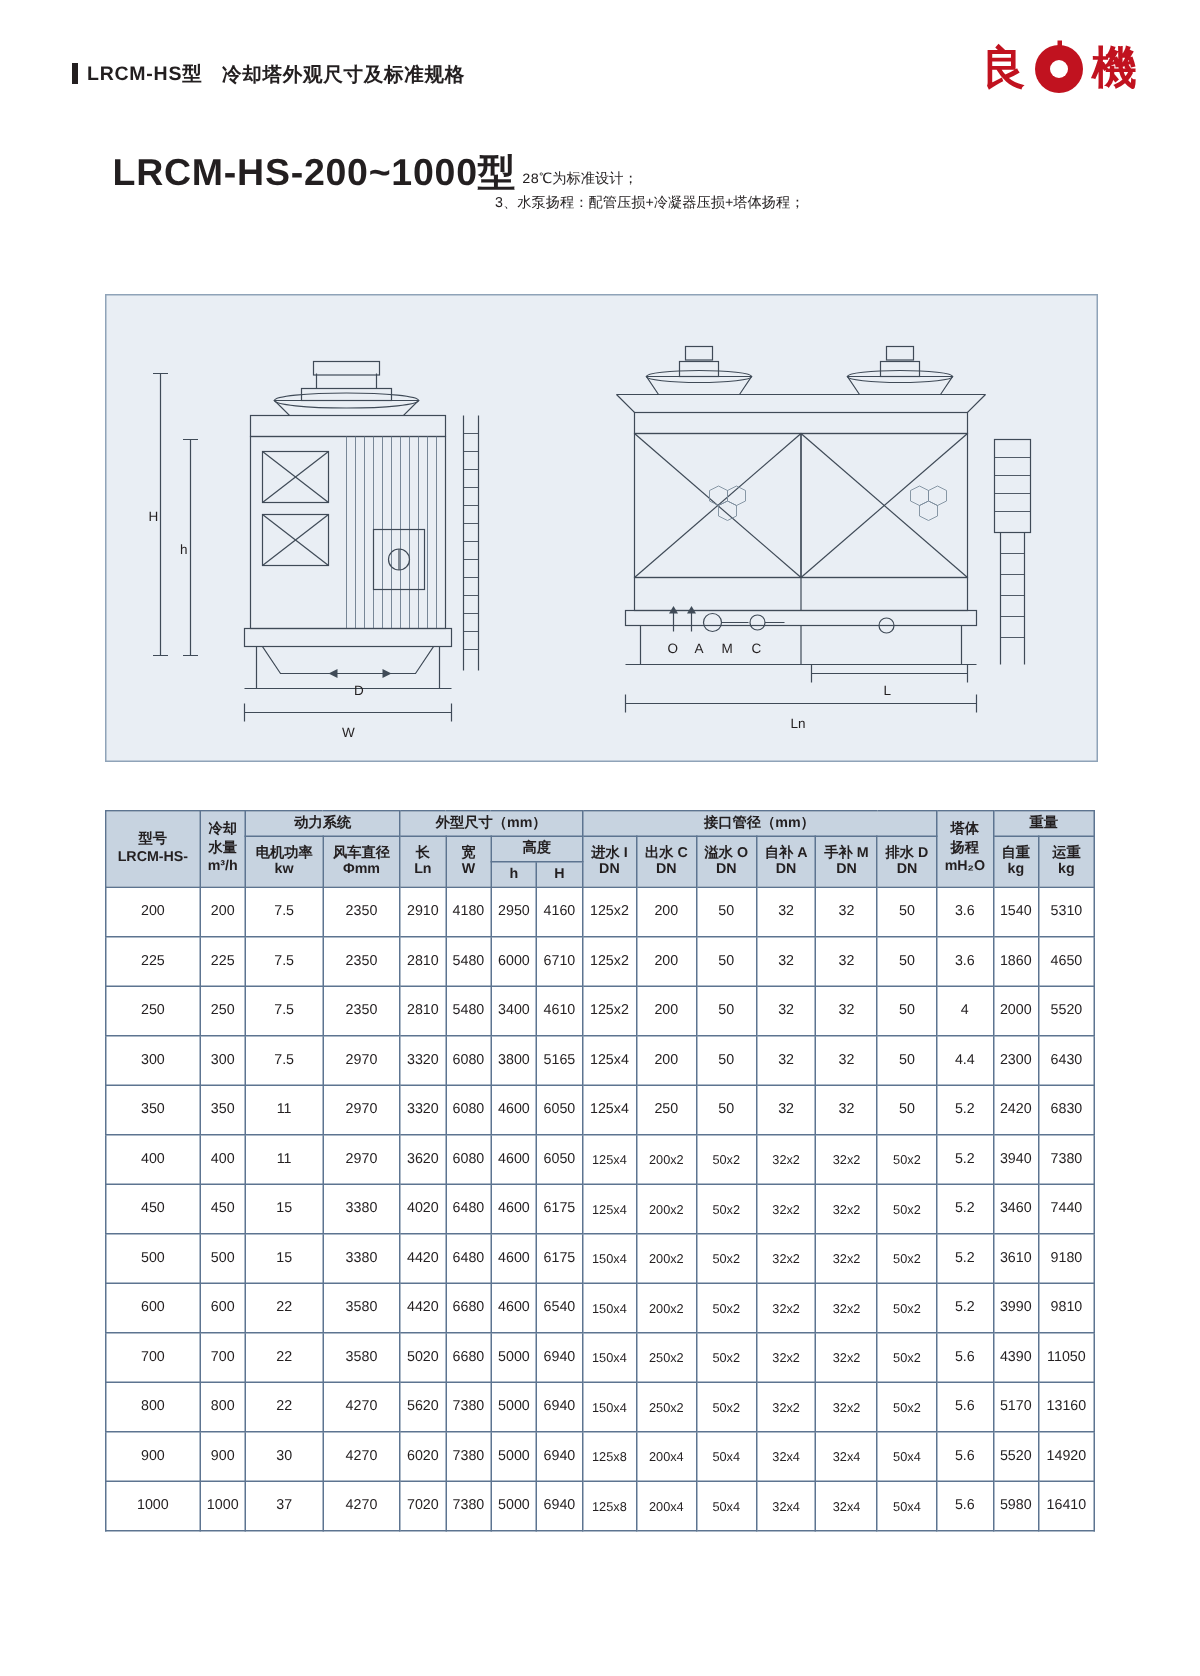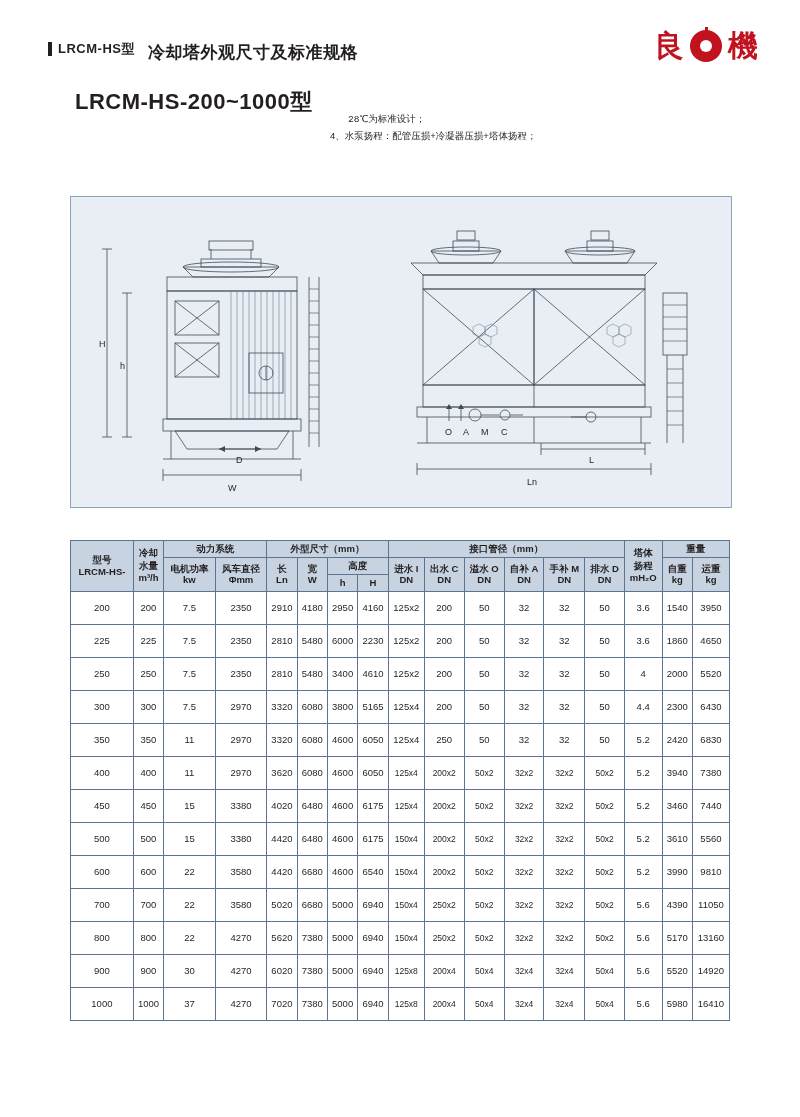--- a/index.html
+++ b/index.html
@@ -10,29 +10,29 @@
     color:#231f20;
     position:relative;
     overflow:hidden;
   }
   .page{position:relative;width:800px;height:1117px;}
 
   
   .header{position:absolute;left:0;top:0;width:800px;height:86px;}
   .hdr-bar{position:absolute;left:48px;top:42px;width:4px;height:14px;background:#231f20;}
   .hdr-model{position:absolute;left:58px;top:40px;font-size:13px;font-weight:bold;letter-spacing:.5px;}
-  .hdr-sub{position:absolute;left:148px;top:41px;font-size:17px;font-weight:bold;letter-spacing:.5px;}
+  .hdr-sub{position:absolute;left:148px;top:41px;font-size:13px;font-weight:bold;letter-spacing:.5px;}
 
   .logo{position:absolute;right:42px;top:30px;display:flex;align-items:center;gap:6px;}
   .logo-char{font-size:30px;font-weight:bold;color:#c1121f;font-family:"DejaVu Sans",sans-serif;line-height:1;}
   .logo-gear{width:32px;height:32px;border-radius:50%;background:#c1121f;position:relative;}
   .logo-gear:before{content:"";position:absolute;left:50%;top:50%;width:12px;height:12px;margin:-6px 0 0 -6px;border-radius:50%;background:#fff;}
   .logo-gear:after{content:"";position:absolute;left:50%;top:-3px;width:3px;height:5px;margin-left:-1.5px;background:#c1121f;}
 
-  .title{position:absolute;left:75px;top:87px;font-size:22px;font-weight:bold;letter-spacing:.5px;}
+  .title{position:absolute;left:75px;top:98px;font-size:25px;font-weight:bold;letter-spacing:.5px;}
 
   
   .notes{position:absolute;left:330px;top:112px;width:420px;font-size:9.5px;line-height:1.65;color:#231f20;}
   .notes .nt-title{font-weight:bold;font-size:10px;margin-bottom:2px;}
   .notes .nt-line{white-space:nowrap;}
   .notes .nt-indent{padding-left:18px;font-family:Liberation Mono, monospace;}
 
   
   .panel{
     position:absolute;left:70px;top:196px;width:660px;height:310px;
@@ -65,21 +65,21 @@
       <span class="logo-char">良</span>
       <span class="logo-gear"></span>
       <span class="logo-char">機</span>
     </div>
   </div>
 
   <div class="title">LRCM-HS-200~1000型</div>
 
   <div class="notes">
     <div class="nt-line nt-indent">28℃为标准设计；</div>
-    <div class="nt-line">4、水泵扬程：配管压损+冷凝器压损+塔体扬程；</div>
+    <div class="nt-line">3、水泵扬程：配管压损+冷凝器压损+塔体扬程；</div>
   </div>
 
   <div class="panel">
     <svg width="658" height="308" viewBox="0 0 658 308">
       <g stroke="#3f4a57" fill="none" stroke-width="0.8">
 
         <line x1="36" y1="52" x2="36" y2="240"></line>
         <line x1="31" y1="52" x2="41" y2="52"></line>
         <line x1="31" y1="240" x2="41" y2="240"></line>
 
@@ -340,31 +340,31 @@
             <td>2950</td>
             <td>4160</td>
             <td>125x2</td>
             <td>200</td>
             <td>50</td>
             <td>32</td>
             <td>32</td>
             <td>50</td>
             <td>3.6</td>
             <td>1540</td>
-            <td>3950</td>
+            <td>5310</td>
           </tr>
         <tr>
             <td>225</td>
             <td>225</td>
             <td>7.5</td>
             <td>2350</td>
             <td>2810</td>
             <td>5480</td>
             <td>6000</td>
-            <td>2230</td>
+            <td>6710</td>
             <td>125x2</td>
             <td>200</td>
             <td>50</td>
             <td>32</td>
             <td>32</td>
             <td>50</td>
             <td>3.6</td>
             <td>1860</td>
             <td>4650</td>
           </tr>
@@ -473,21 +473,21 @@
             <td>4600</td>
             <td>6175</td>
             <td class="sm">150x4</td>
             <td class="sm">200x2</td>
             <td class="sm">50x2</td>
             <td class="sm">32x2</td>
             <td class="sm">32x2</td>
             <td class="sm">50x2</td>
             <td>5.2</td>
             <td>3610</td>
-            <td>5560</td>
+            <td>9180</td>
           </tr>
         <tr>
             <td>600</td>
             <td>600</td>
             <td>22</td>
             <td>3580</td>
             <td>4420</td>
             <td>6680</td>
             <td>4600</td>
             <td>6540</td>

